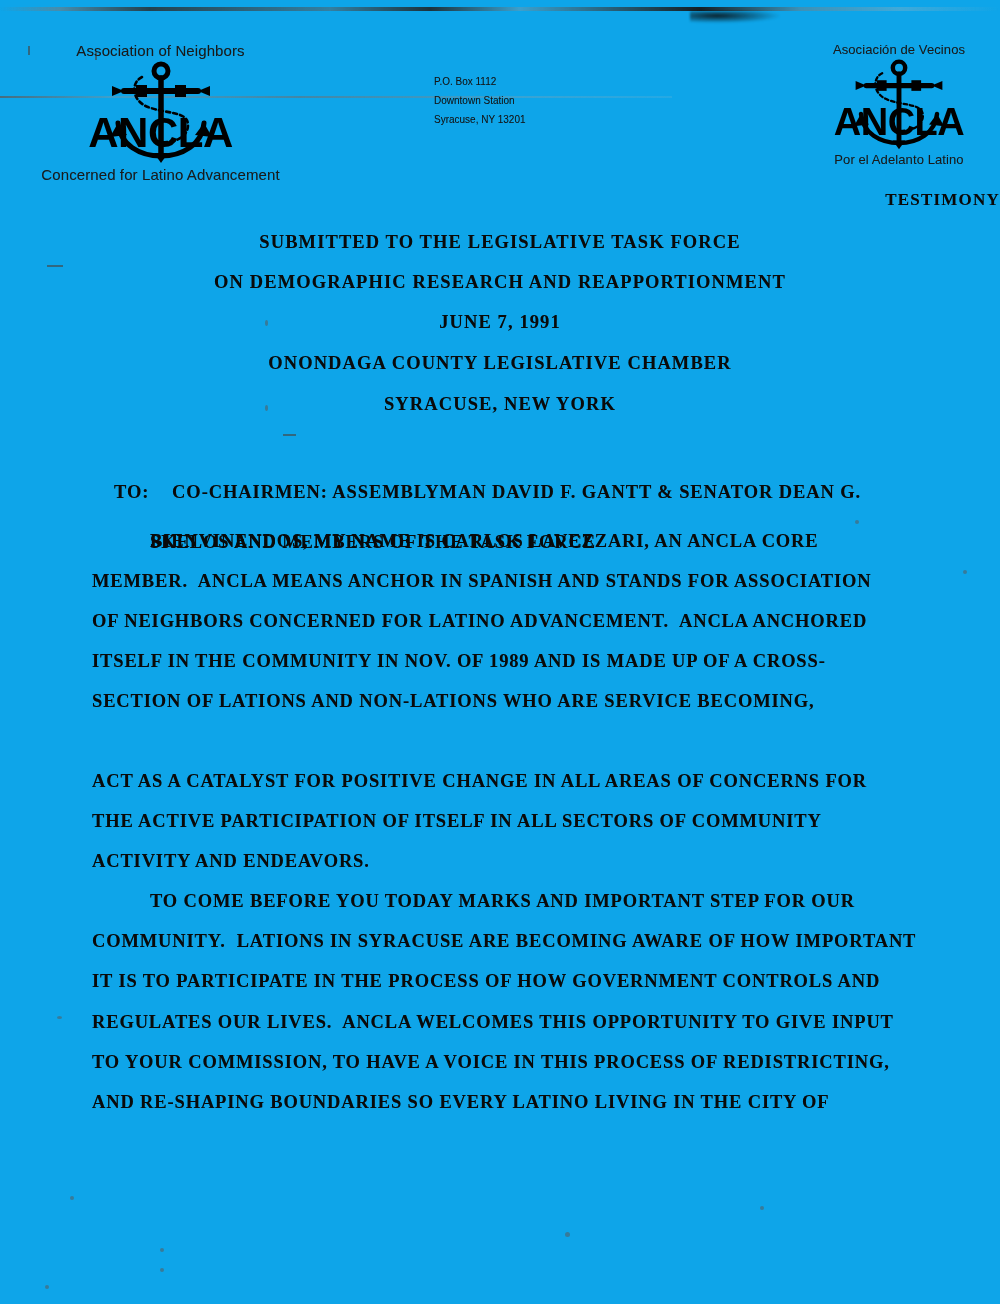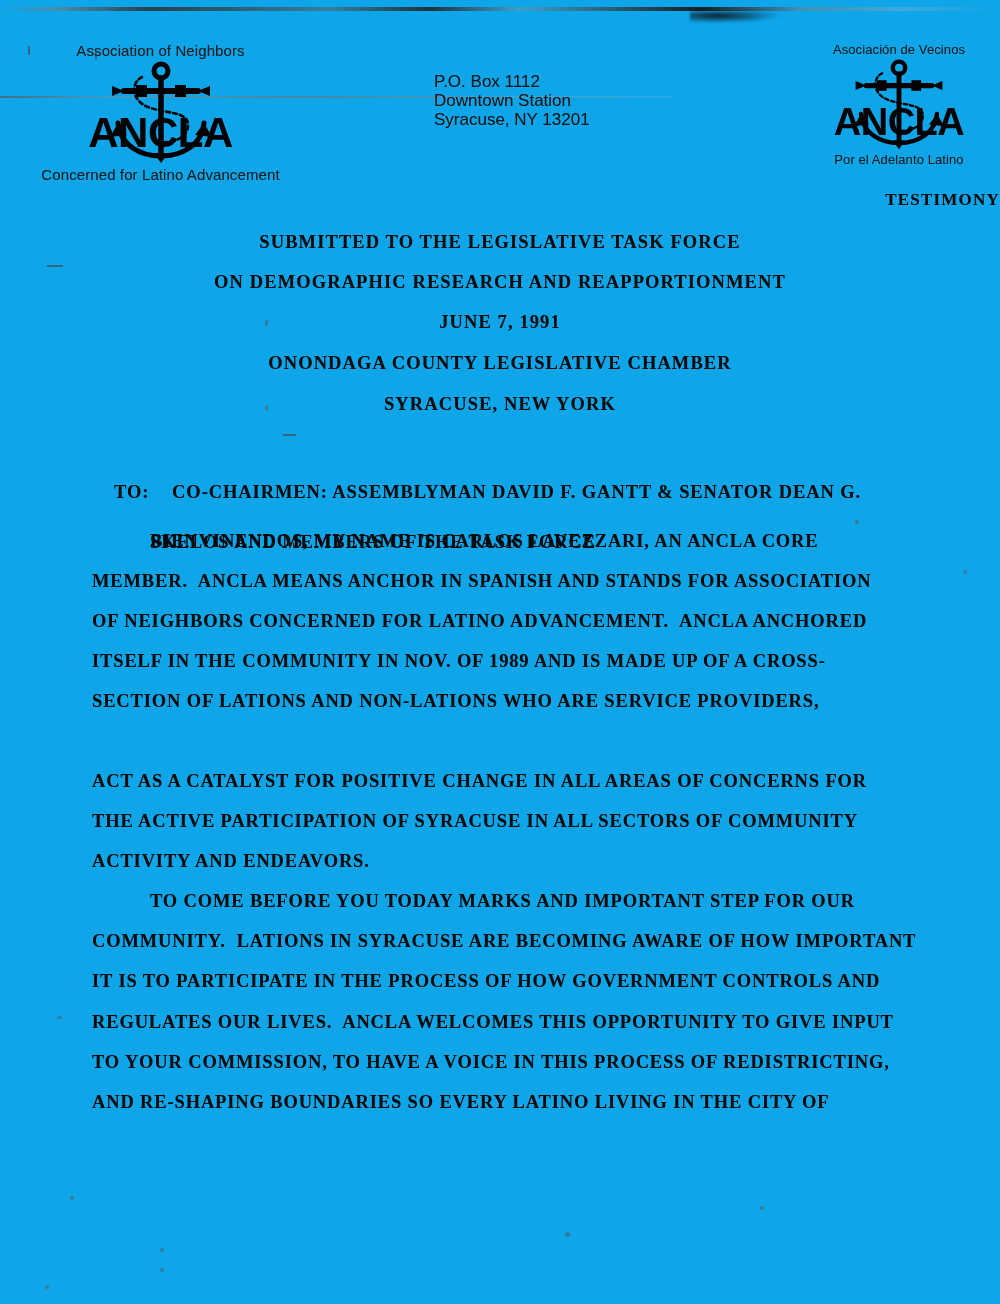--- a/index.html
+++ b/index.html
@@ -102,21 +102,21 @@
     letter-spacing: -0.5px;
     color: #000;
   }
   .logo-block.left  .logo-word { top: 48px; font-size: 42px; }
   .logo-block.right .logo-word { top: 42px; font-size: 38px; }
 
   .address {
     position: absolute;
     left: 434px; top: 72px;
     font-family: "Liberation Sans", sans-serif;
-    font-size: 17px;
+    font-size: 10px;
     line-height: 19px;
     color: #141414;
   }
 
   
   .typed {
     position: absolute;
     font-family: "Liberation Serif", serif;
     font-weight: bold;
     color: #0a0a0a;
@@ -257,23 +257,23 @@
 
   <div class="typed to-block" style="top:455px;">
     <span class="to-label">TO:</span><span>CO-CHAIRMEN: ASSEMBLYMAN DAVID F. GANTT &amp; SENATOR DEAN G.</span>
     <span class="to-cont">SKELOS AND MEMBERS OF THE TASK FORCE</span>
   </div>
 
   <div class="typed body-line indent" style="top:531px;">BIENVINENDOS, MY NAME IS CARLOS LAVEZZARI, AN ANCLA CORE</div>
   <div class="typed body-line" style="top:571px;">MEMBER.  ANCLA MEANS ANCHOR IN SPANISH AND STANDS FOR ASSOCIATION</div>
   <div class="typed body-line" style="top:611px;">OF NEIGHBORS CONCERNED FOR LATINO ADVANCEMENT.  ANCLA ANCHORED</div>
   <div class="typed body-line" style="top:651px;">ITSELF IN THE COMMUNITY IN NOV. OF 1989 AND IS MADE UP OF A CROSS-</div>
-  <div class="typed body-line" style="top:691px;">SECTION OF LATIONS AND NON-LATIONS WHO ARE SERVICE PROVIDERS,</div>
+  <div class="typed body-line" style="top:691px;">SECTION OF LATIONS AND NON-LATIONS WHO ARE SERVICE BECOMING,</div>
   <div class="typed body-line" style="top:771px;">ACT AS A CATALYST FOR POSITIVE CHANGE IN ALL AREAS OF CONCERNS FOR</div>
-  <div class="typed body-line" style="top:811px;">THE ACTIVE PARTICIPATION OF SYRACUSE IN ALL SECTORS OF COMMUNITY</div>
+  <div class="typed body-line" style="top:811px;">THE ACTIVE PARTICIPATION OF ITSELF IN ALL SECTORS OF COMMUNITY</div>
   <div class="typed body-line" style="top:851px;">ACTIVITY AND ENDEAVORS.</div>
 
   <div class="typed body-line indent" style="top:891px;">TO COME BEFORE YOU TODAY MARKS AND IMPORTANT STEP FOR OUR</div>
   <div class="typed body-line" style="top:931px;font-family:Liberation Serif, serif;">COMMUNITY.  LATIONS IN SYRACUSE ARE BECOMING AWARE OF HOW IMPORTANT</div>
   <div class="typed body-line" style="top:971px;">IT IS TO PARTICIPATE IN THE PROCESS OF HOW GOVERNMENT CONTROLS AND</div>
   <div class="typed body-line" style="top:1012px;">REGULATES OUR LIVES.  ANCLA WELCOMES THIS OPPORTUNITY TO GIVE INPUT</div>
   <div class="typed body-line" style="top:1052px;">TO YOUR COMMISSION, TO HAVE A VOICE IN THIS PROCESS OF REDISTRICTING,</div>
   <div class="typed body-line" style="top:1092px;">AND RE-SHAPING BOUNDARIES SO EVERY LATINO LIVING IN THE CITY OF</div>
 
 </div>

